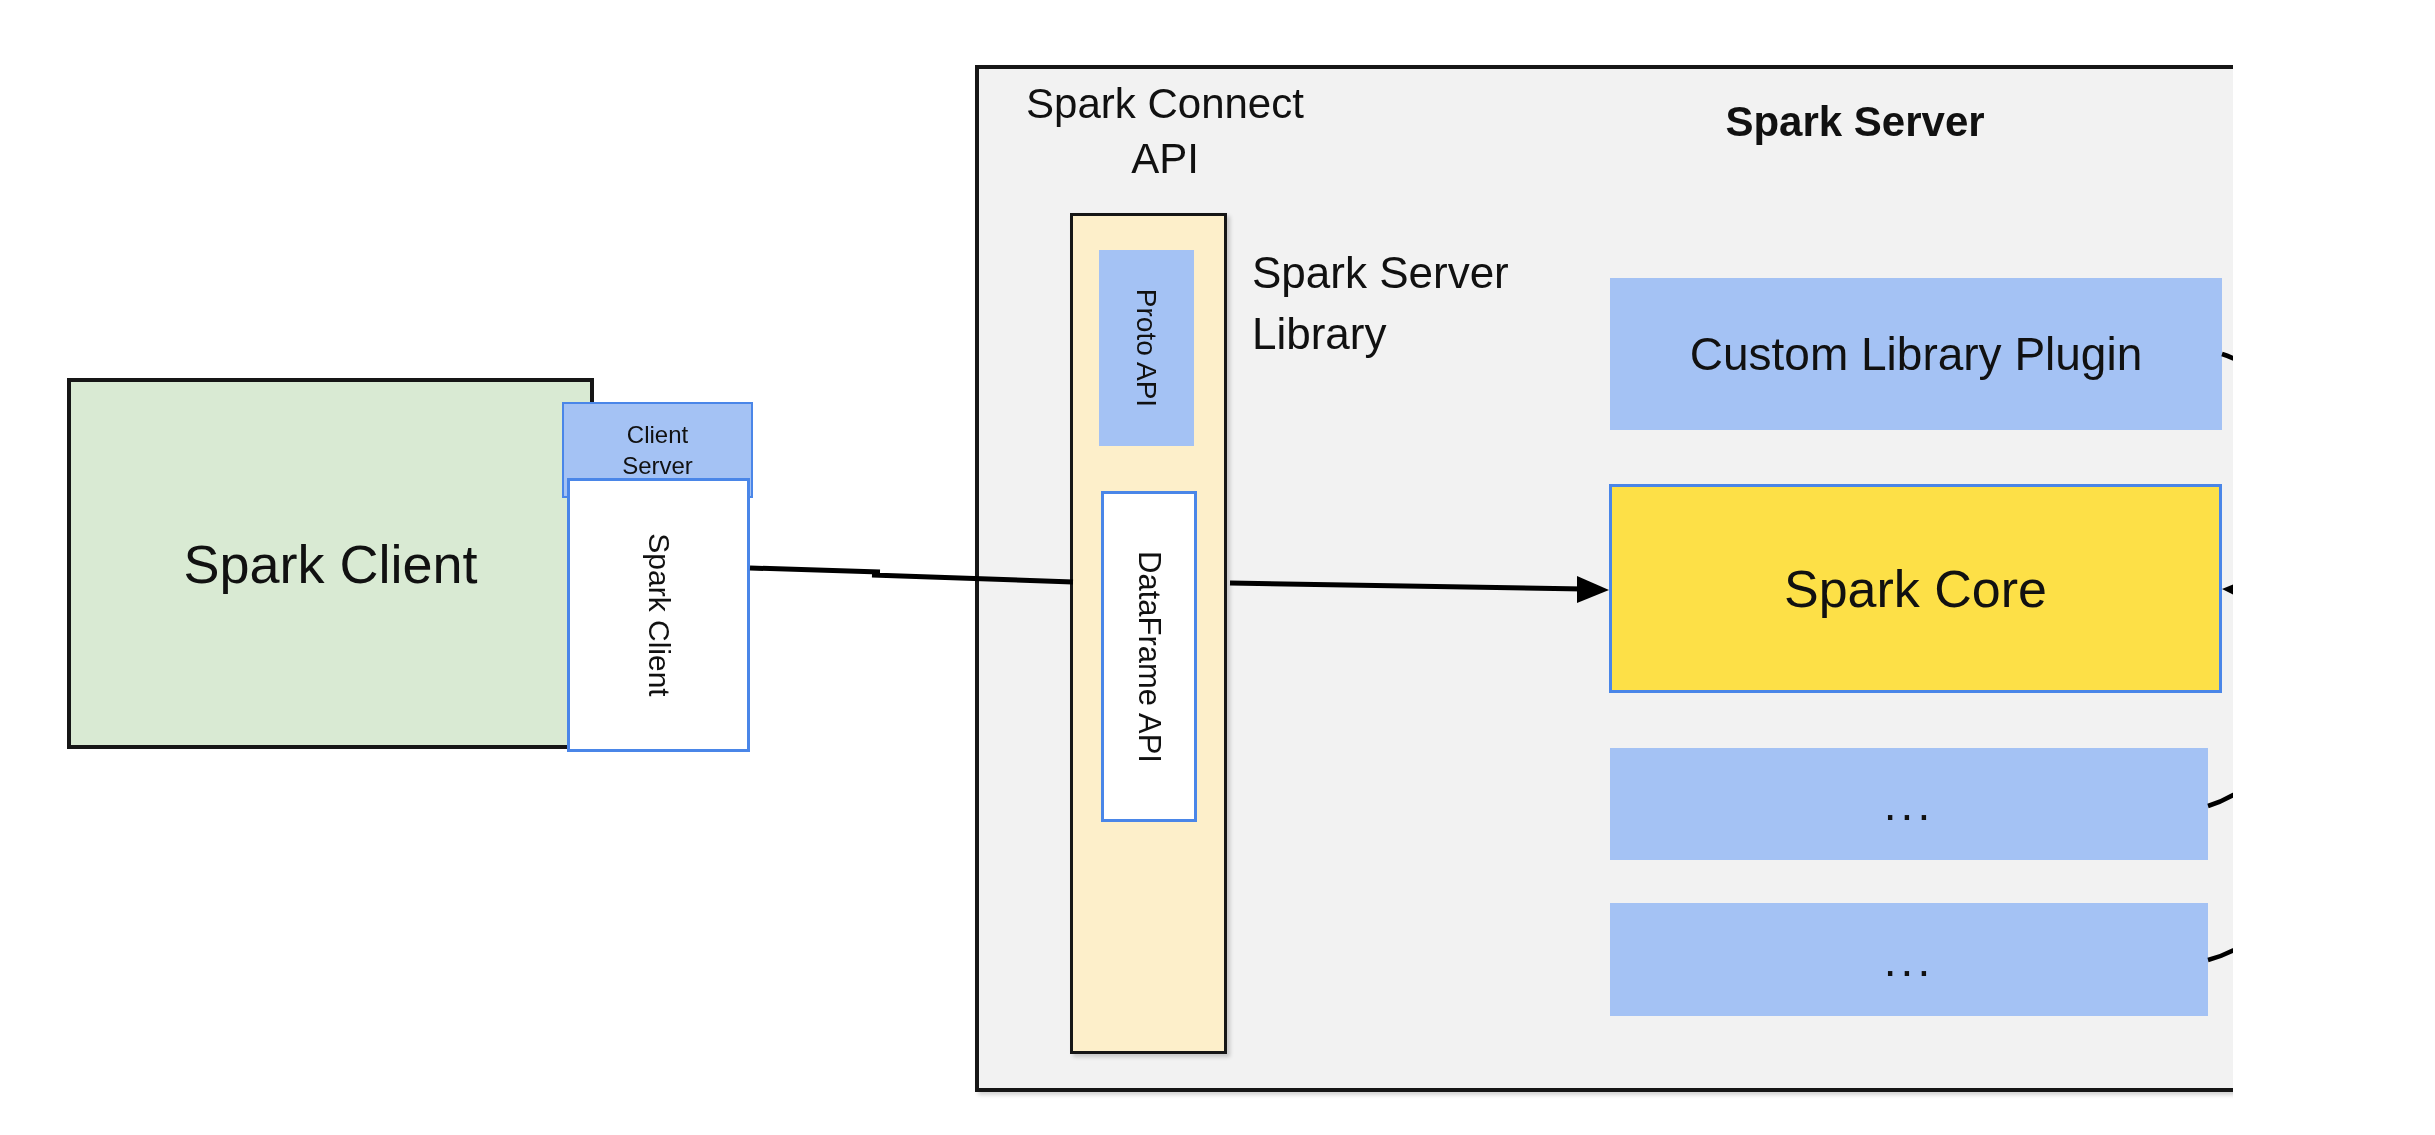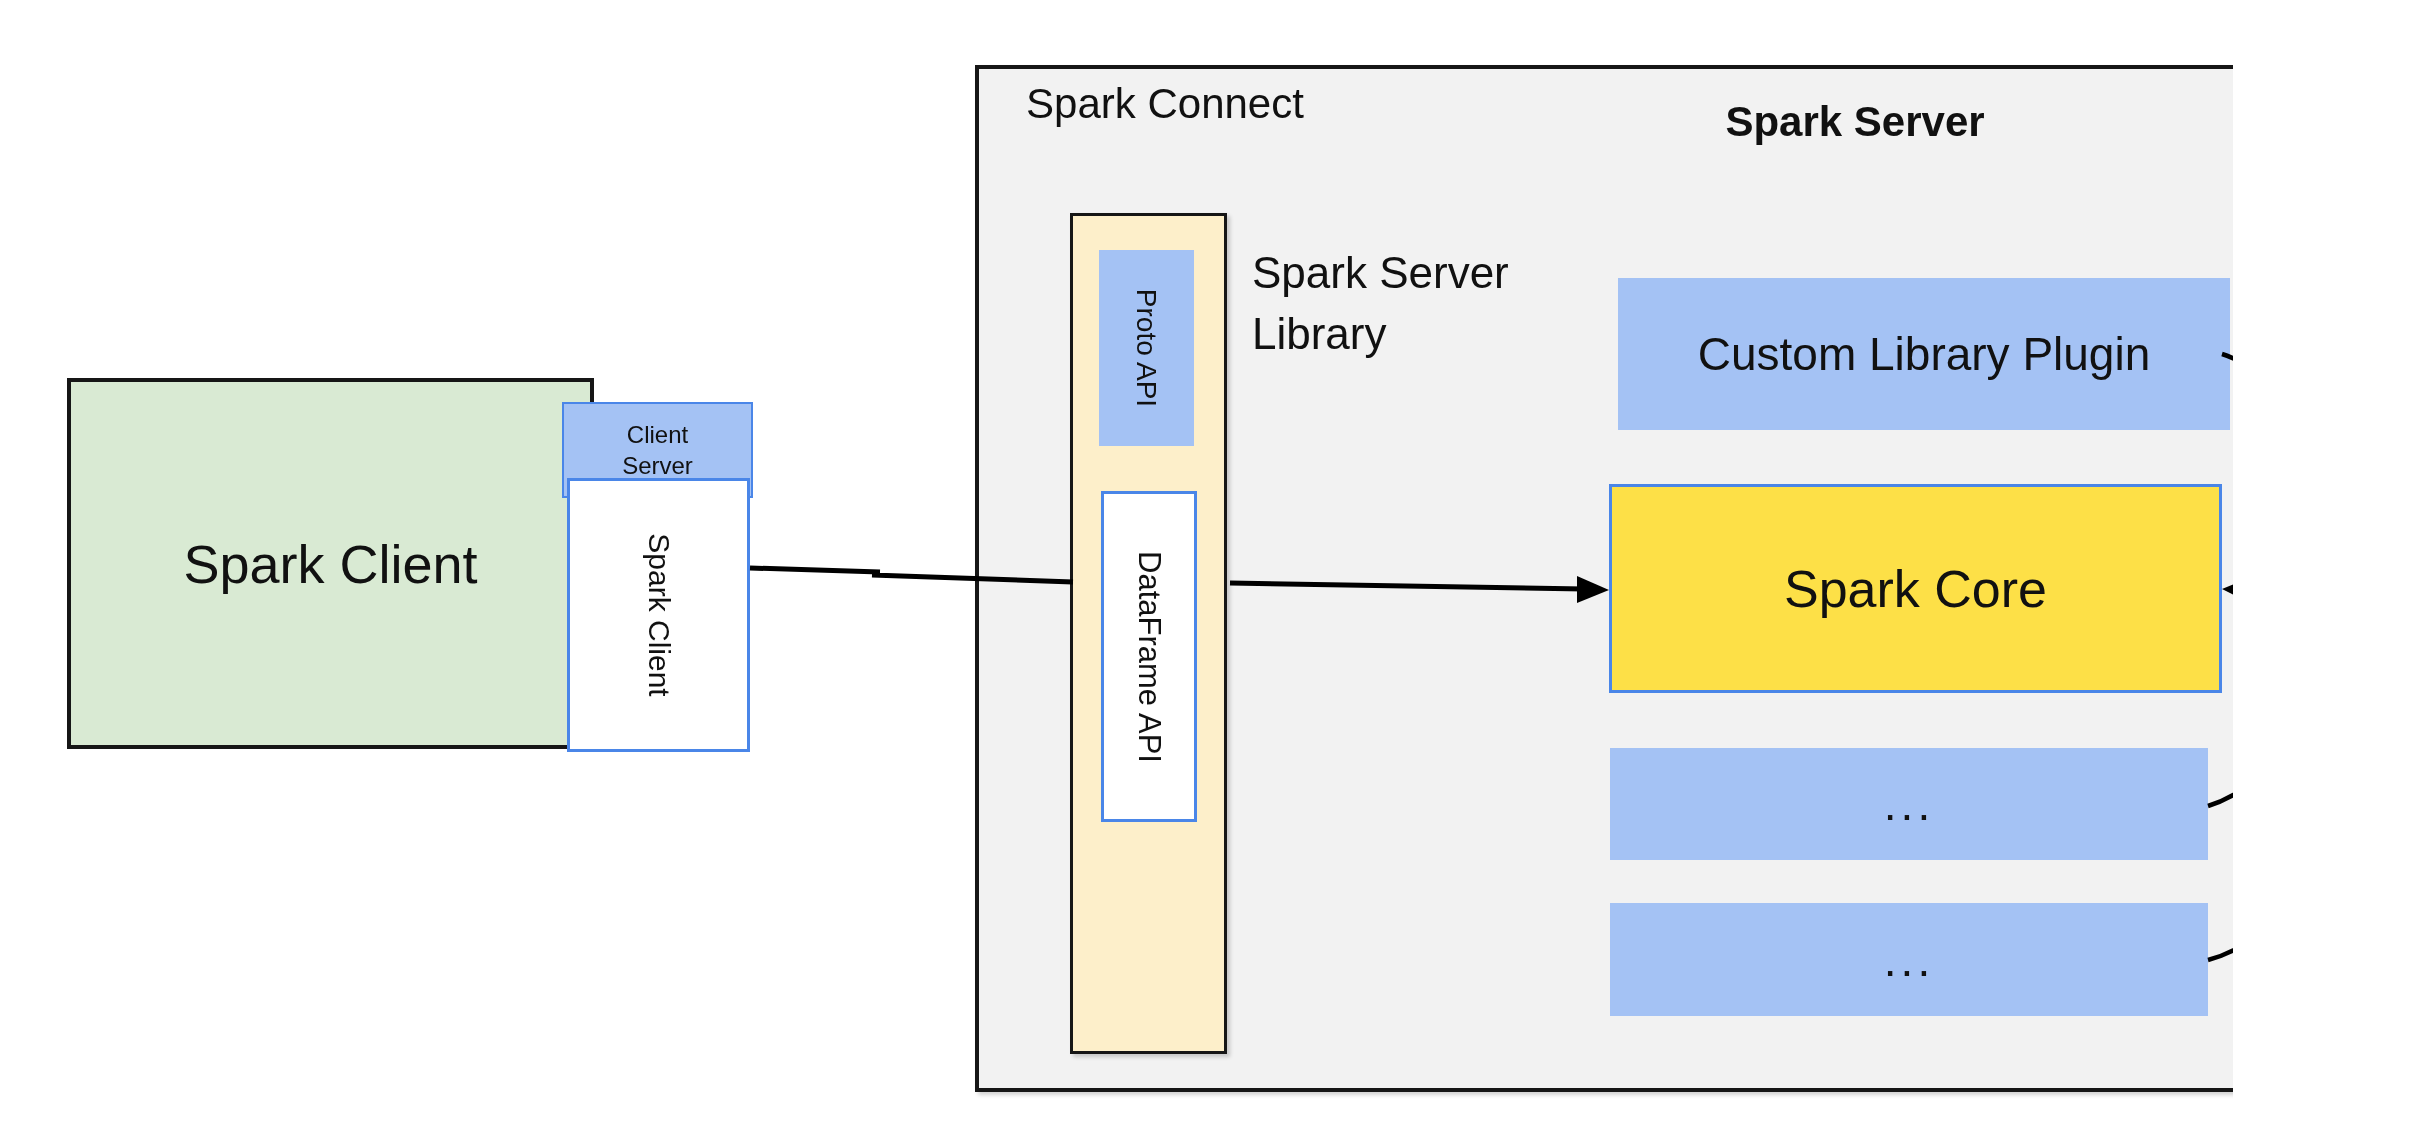--- a/index.html
+++ b/index.html
@@ -48,21 +48,21 @@
   .proto-box{
     left:1099px;top:250px;width:95px;height:196px;
     background:var(--box-blue-fill);
   }
   .dataframe-box{
     left:1101px;top:491px;width:96px;height:331px;
     background:#ffffff;border:3px solid var(--box-blue-border);
   }
   .plugin-box{
     left:1610px;top:278px;width:612px;height:152px;
-    background:var(--box-blue-fill);font-size:46px;margin-left:8px;
+    background:var(--box-blue-fill);font-size:46px;
   }
   .core-box{
     left:1609px;top:484px;width:613px;height:209px;
     background:#fde047;border:3px solid var(--box-blue-border);font-size:52px;
   }
   .dots-box-1{
     left:1610px;top:748px;width:598px;height:112px;
     background:var(--box-blue-fill);font-size:46px;letter-spacing:4px;
   }
   .dots-box-2{
@@ -100,20 +100,21 @@
 </style>
 </head>
 <body>
 
 <div id="stage">
 
   <div class="abs grey-panel"></div>
 
   <div class="abs connect-api-label">
     <span class="line">Spark Connect</span>
+    <span class="line">API</span>
   </div>
 
   <div class="abs server-title">Spark Server</div>
 
   <div class="abs server-library-label">
     <span class="line">Spark Server</span>
     <span class="line">Library</span>
   </div>
 
   <div class="abs flexc green-box">

